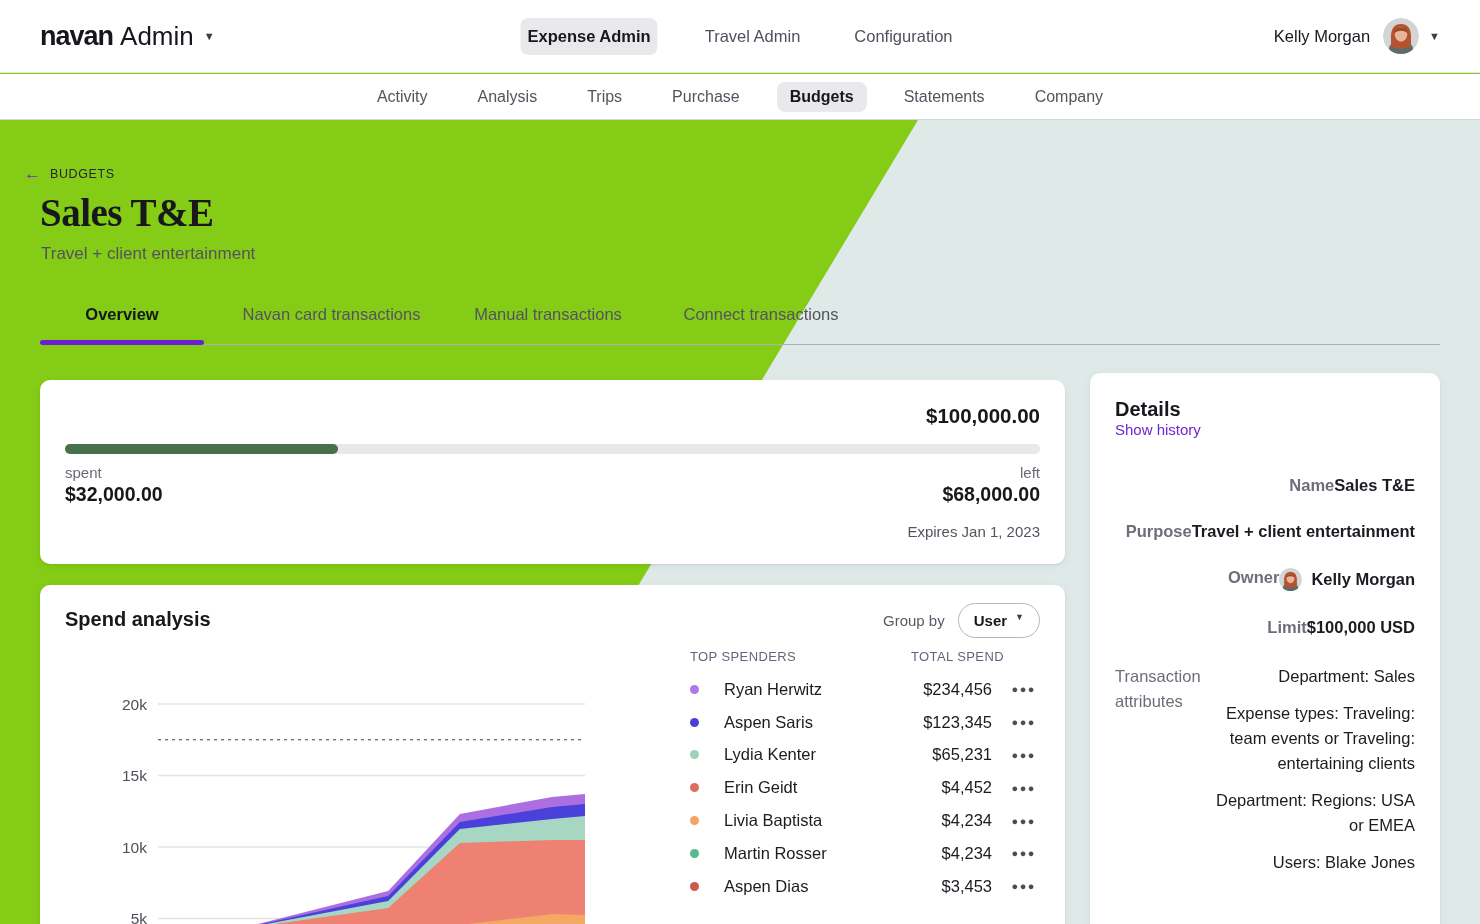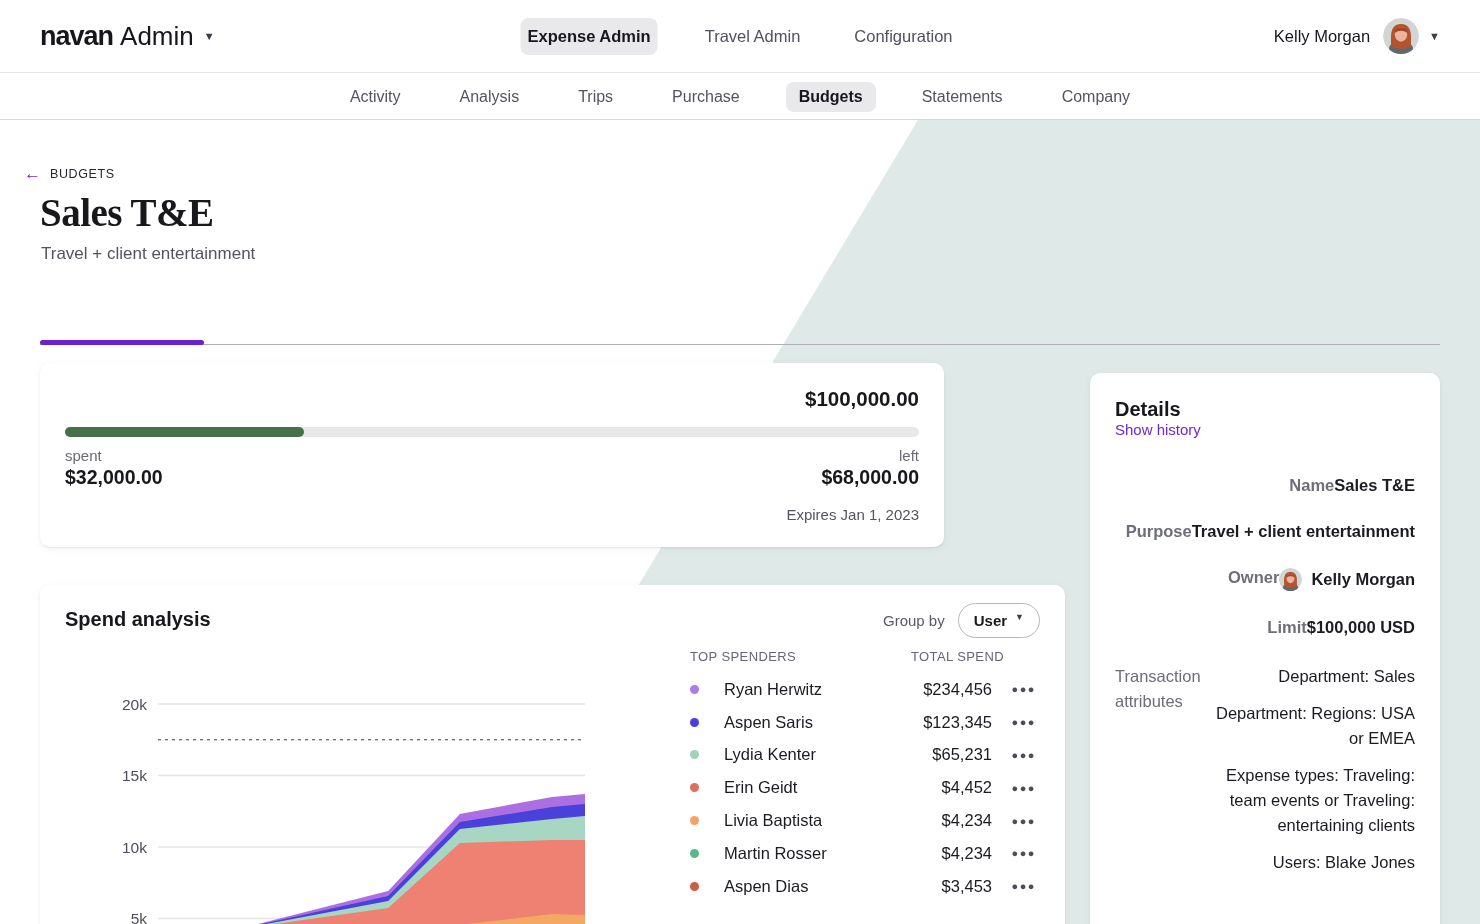--- a/index.html
+++ b/index.html
@@ -1,17 +1,17 @@
 <!DOCTYPE html>
 <html><head>
 <meta charset="utf-8">
 <style>
   * { margin:0; padding:0; box-sizing:border-box; }
   body { font-family:"Liberation Sans","DejaVu Sans",sans-serif; background:#e8e8ea; }
-  .screen { position:relative; width:1480px; height:924px; overflow:hidden; background:#ffffff; }
+  .screen { position:relative; width:1480px; height:924px; overflow:hidden; background:#84cc16; }
 
   
   .topbar { position:absolute; top:0; left:0; right:0; height:73px; background:#fff;
             border-bottom:1px solid #e5e5e9; z-index:30; }
   .logo-wrap { position:absolute; left:40px; top:0; height:72px; display:flex; align-items:center; cursor:pointer; }
   .logo-navan { font-size:27px; font-weight:800; letter-spacing:-1px; color:#16161e; }
   .logo-admin { font-size:26px; font-weight:400; color:#16161e; margin-left:7px; }
   .caret { font-size:11px; color:#3c3c46; margin-left:10px; }
   .topnav { position:absolute; left:50%; transform:translateX(-50%); top:0; height:72px;
             display:flex; align-items:center; gap:40px; }
@@ -19,21 +19,21 @@
   .topnav-item.active { background:#e9e9ec; color:#17171f; font-weight:700; }
   .userchip { position:absolute; right:40px; top:0; height:72px; display:flex; align-items:center; cursor:pointer; }
   .username { font-size:16.5px; color:#17171f; }
   .avatar { border-radius:50%; overflow:hidden; flex:0 0 auto; }
   .avatar-lg { width:36px; height:36px; margin-left:13px; }
   .avatar-sm { width:23px; height:23px; margin-right:9px; }
 
   
   .subnav { position:absolute; top:74px; left:0; right:0; height:46px; background:#fff;
             border-bottom:1px solid #d6d6dc; display:flex; align-items:center; justify-content:center;
-            gap:33px; z-index:29; }
+            gap:24px; z-index:29; }
   .subnav-item { font-size:16px; color:#54545f; padding:6px 13px; border-radius:8px; cursor:pointer; }
   .subnav-item.active { background:#e9e9ec; color:#16161e; font-weight:700; }
 
   
   .teal-band { position:absolute; left:0; top:120px; width:1480px; height:804px; background:#dee9e8;
                clip-path:polygon(918px 0, 100% 0, 100% 100%, 435px 100%); }
 
   
   .breadcrumb { position:absolute; left:24px; top:165px; display:flex; align-items:center; cursor:pointer; }
   .back-arrow { color:#6d28cf; font-size:17px; font-weight:700; line-height:1; }
@@ -49,21 +49,21 @@
   .tab-0 { width:164px; }
   .tab-1 { width:225px; margin-left:15px;}
   .tab-2 { width:208px; }
   .tab-3 { width:218px; }
   .tabs-baseline { position:absolute; left:40px; top:344px; width:1400px; height:1px; background:#aeaeb6; }
   .tab-underline { position:absolute; left:40px; top:340px; width:164px; height:5px; border-radius:3px; background:#6a1fd0; }
 
   
   .card { position:absolute; background:#fff; border-radius:10px;
           box-shadow:0 1px 2px rgba(20,20,40,.07), 0 2px 10px rgba(20,20,40,.05); }
-  .budget-card { left:40px; top:363px; width:904px; height:184px; }
+  .budget-card { left:40px; top:380px; width:1025px; height:184px; }
   .spend-card  { left:40px; top:585px; width:1025px; height:360px; overflow:hidden; }
   .details-card{ left:1090px; top:373px; width:350px; height:572px; overflow:hidden; padding:25px 25px 0 25px; }
 
   
   .budget-total { position:absolute; right:25px; top:24px; font-size:20.5px; font-weight:700; color:#17171c; }
   .progress-track { position:absolute; left:25px; right:25px; top:64px; height:10px; border-radius:5px; background:#e8e8ea; }
   .progress-fill { height:10px; border-radius:5px; }
   .spent-label { position:absolute; left:25px; top:84px; font-size:15px; color:#6a6a74; }
   .left-label  { position:absolute; right:25px; top:84px; font-size:15px; color:#6a6a74; }
   .spent-value { position:absolute; left:25px; top:103px; font-size:19.5px; font-weight:700; color:#17171c; }
@@ -143,20 +143,26 @@
     <div class="subnav-item">Company</div>
   </nav>
 
   <div class="breadcrumb">
     <span class="back-arrow">←</span>
     <span class="breadcrumb-label">BUDGETS</span>
   </div>
   <h1 class="page-title">Sales T&amp;E</h1>
   <div class="page-subtitle">Travel + client entertainment</div>
 
+  <div class="tabs">
+    <div class="tab tab-0 active">Overview</div>
+    <div class="tab tab-1">Navan card transactions</div>
+    <div class="tab tab-2">Manual transactions</div>
+    <div class="tab tab-3">Connect transactions</div>
+  </div>
   <div class="tabs-baseline"></div>
   <div class="tab-underline"></div>
 
   <section class="card budget-card">
     <div class="budget-total">$100,000.00</div>
     <div class="progress-track">
       <div class="progress-fill" id="progress-fill" style="width: 28%; background: rgb(71, 113, 74);"></div>
     </div>
     <div class="spent-label">spent</div>
     <div class="left-label">left</div>
@@ -280,23 +286,23 @@
       </div>
       <div class="detail-row">
         <span class="detail-label">Limit</span>
         <span class="detail-value">$100,000 USD</span>
       </div>
       <div class="attr-row">
         <span class="attr-label">Transaction attributes</span>
         <div class="attr-values">
   <div class="attr-item">Department: Sales</div>
 
+  <div class="attr-item">Expense types: Traveling: team events or Traveling: entertaining clients</div>
+
   <div class="attr-item">Department: Regions: USA or EMEA</div>
-
-  <div class="attr-item">Expense types: Traveling: team events or Traveling: entertaining clients</div>
 
   <div class="attr-item">Users: Blake Jones</div>
 </div>
       </div>
     </div>
   </aside>
 
 </div>
 
 </body></html>

